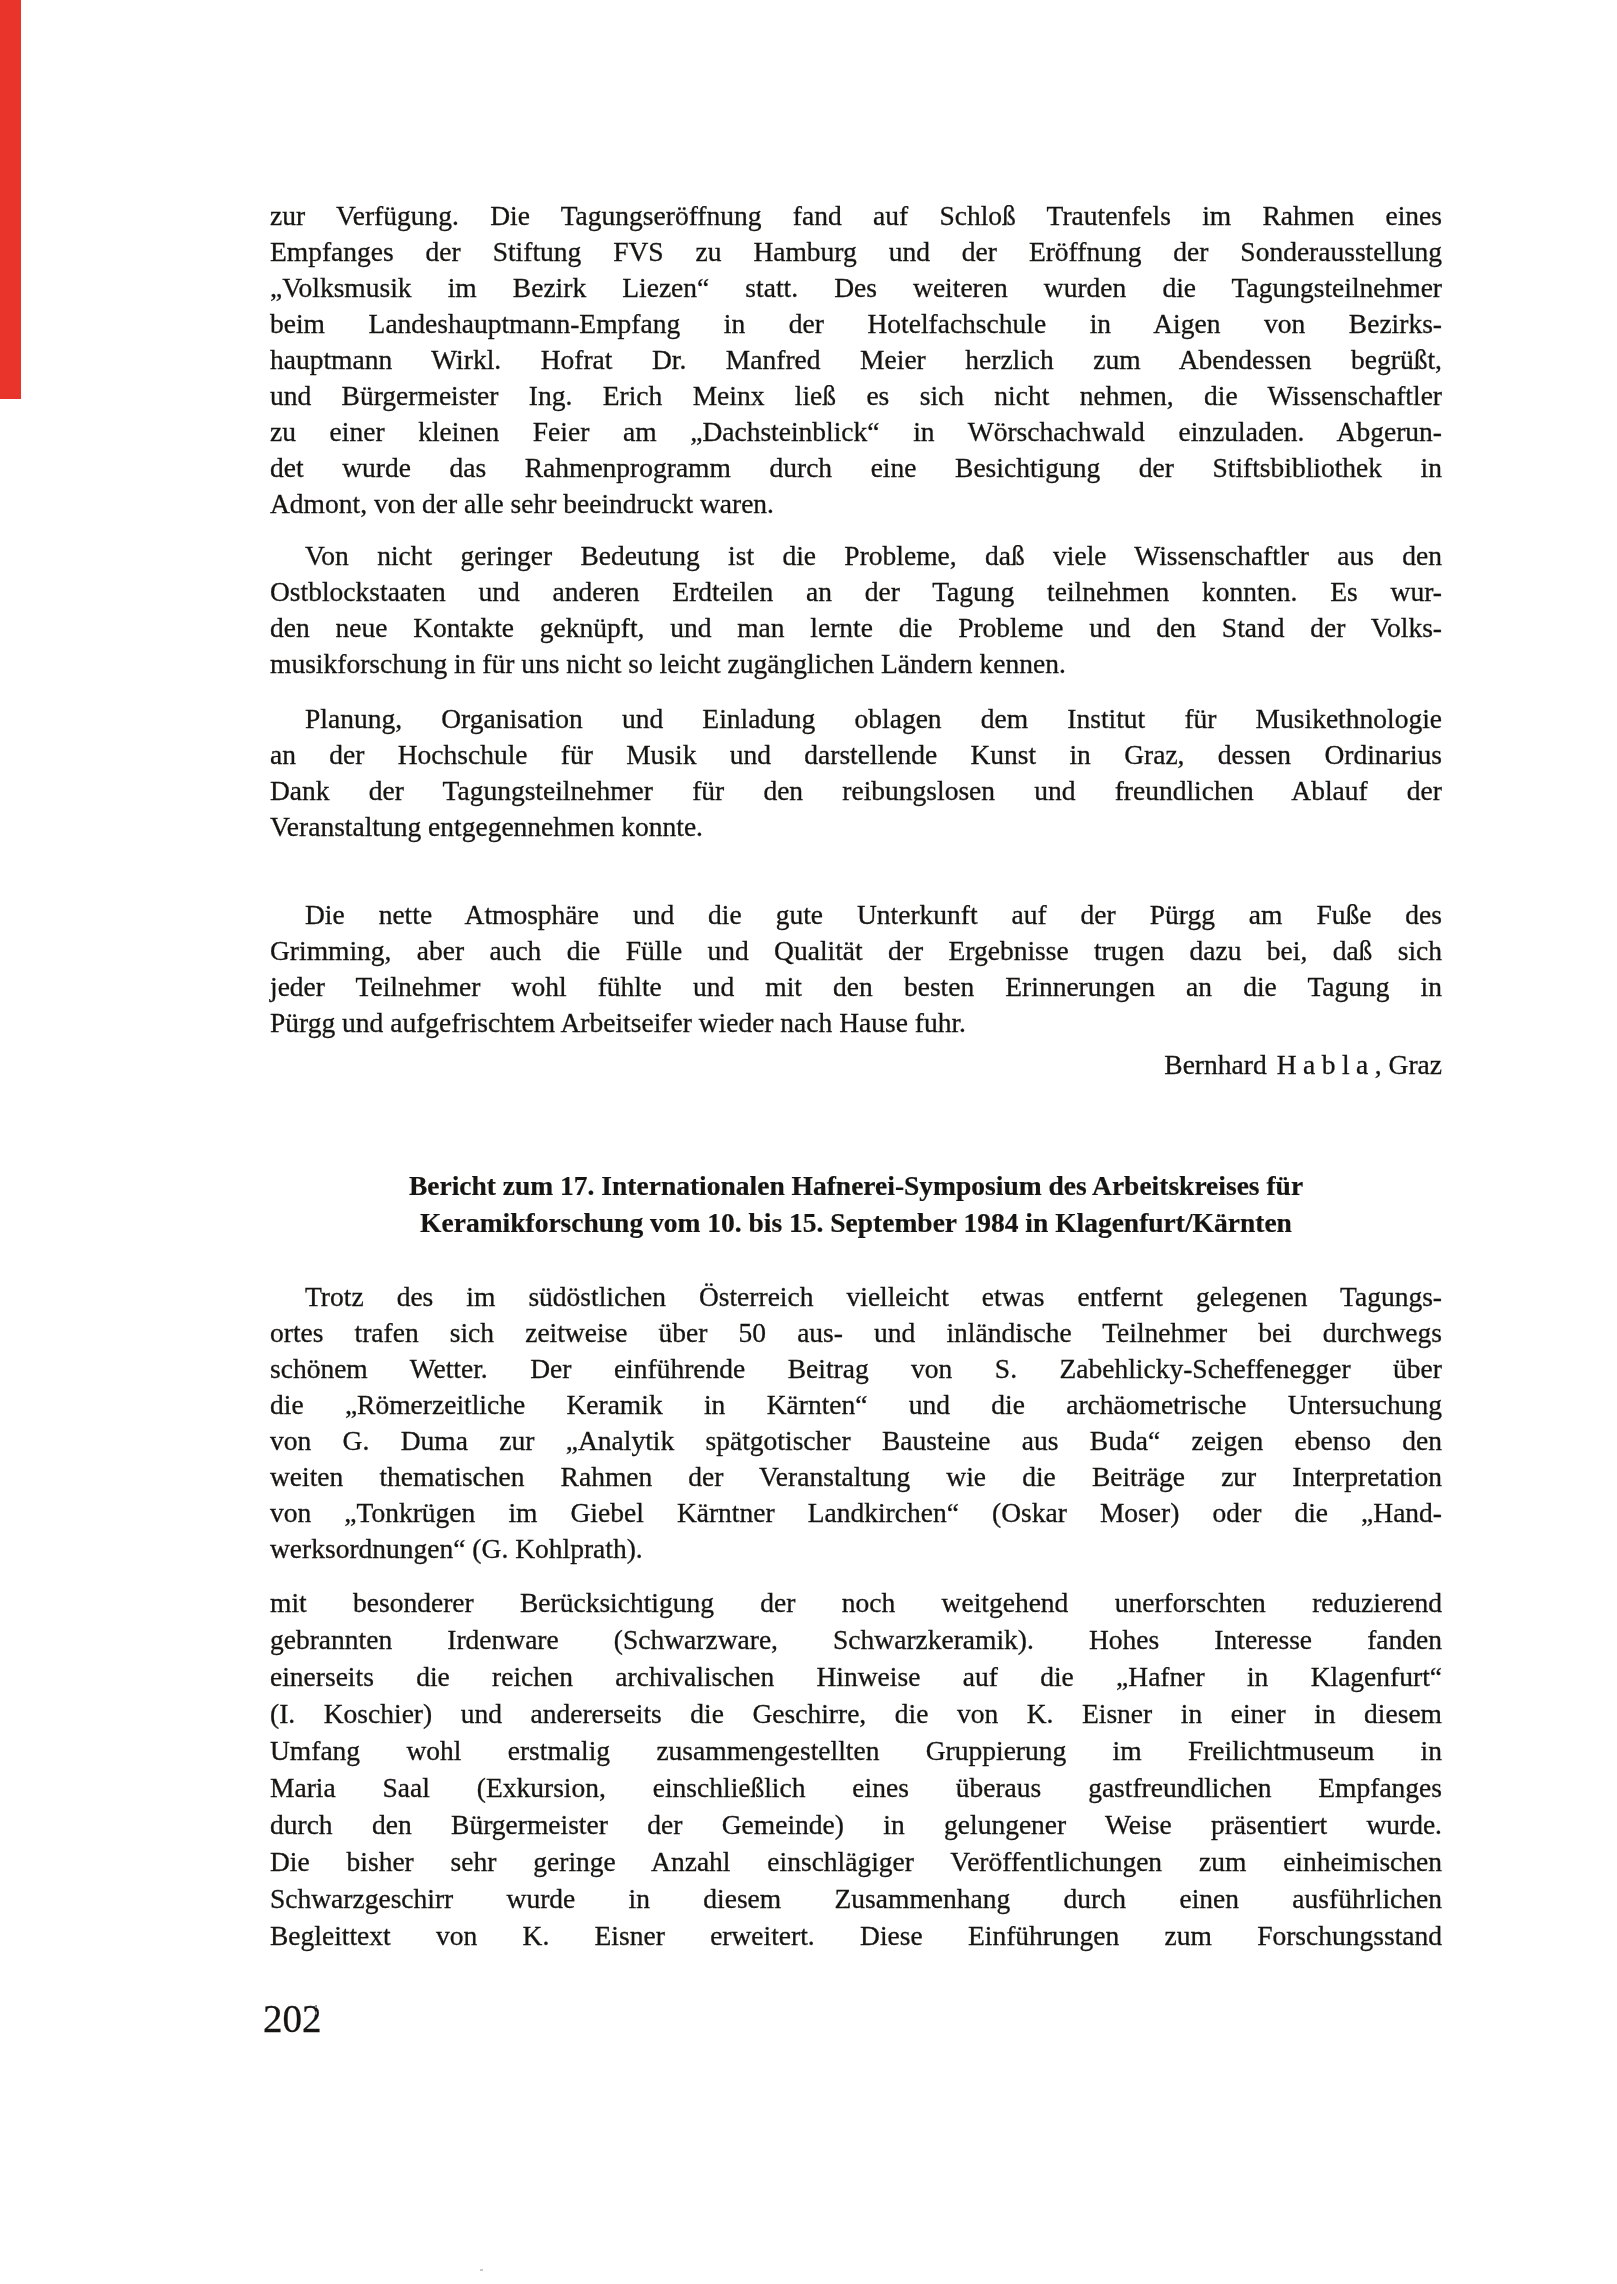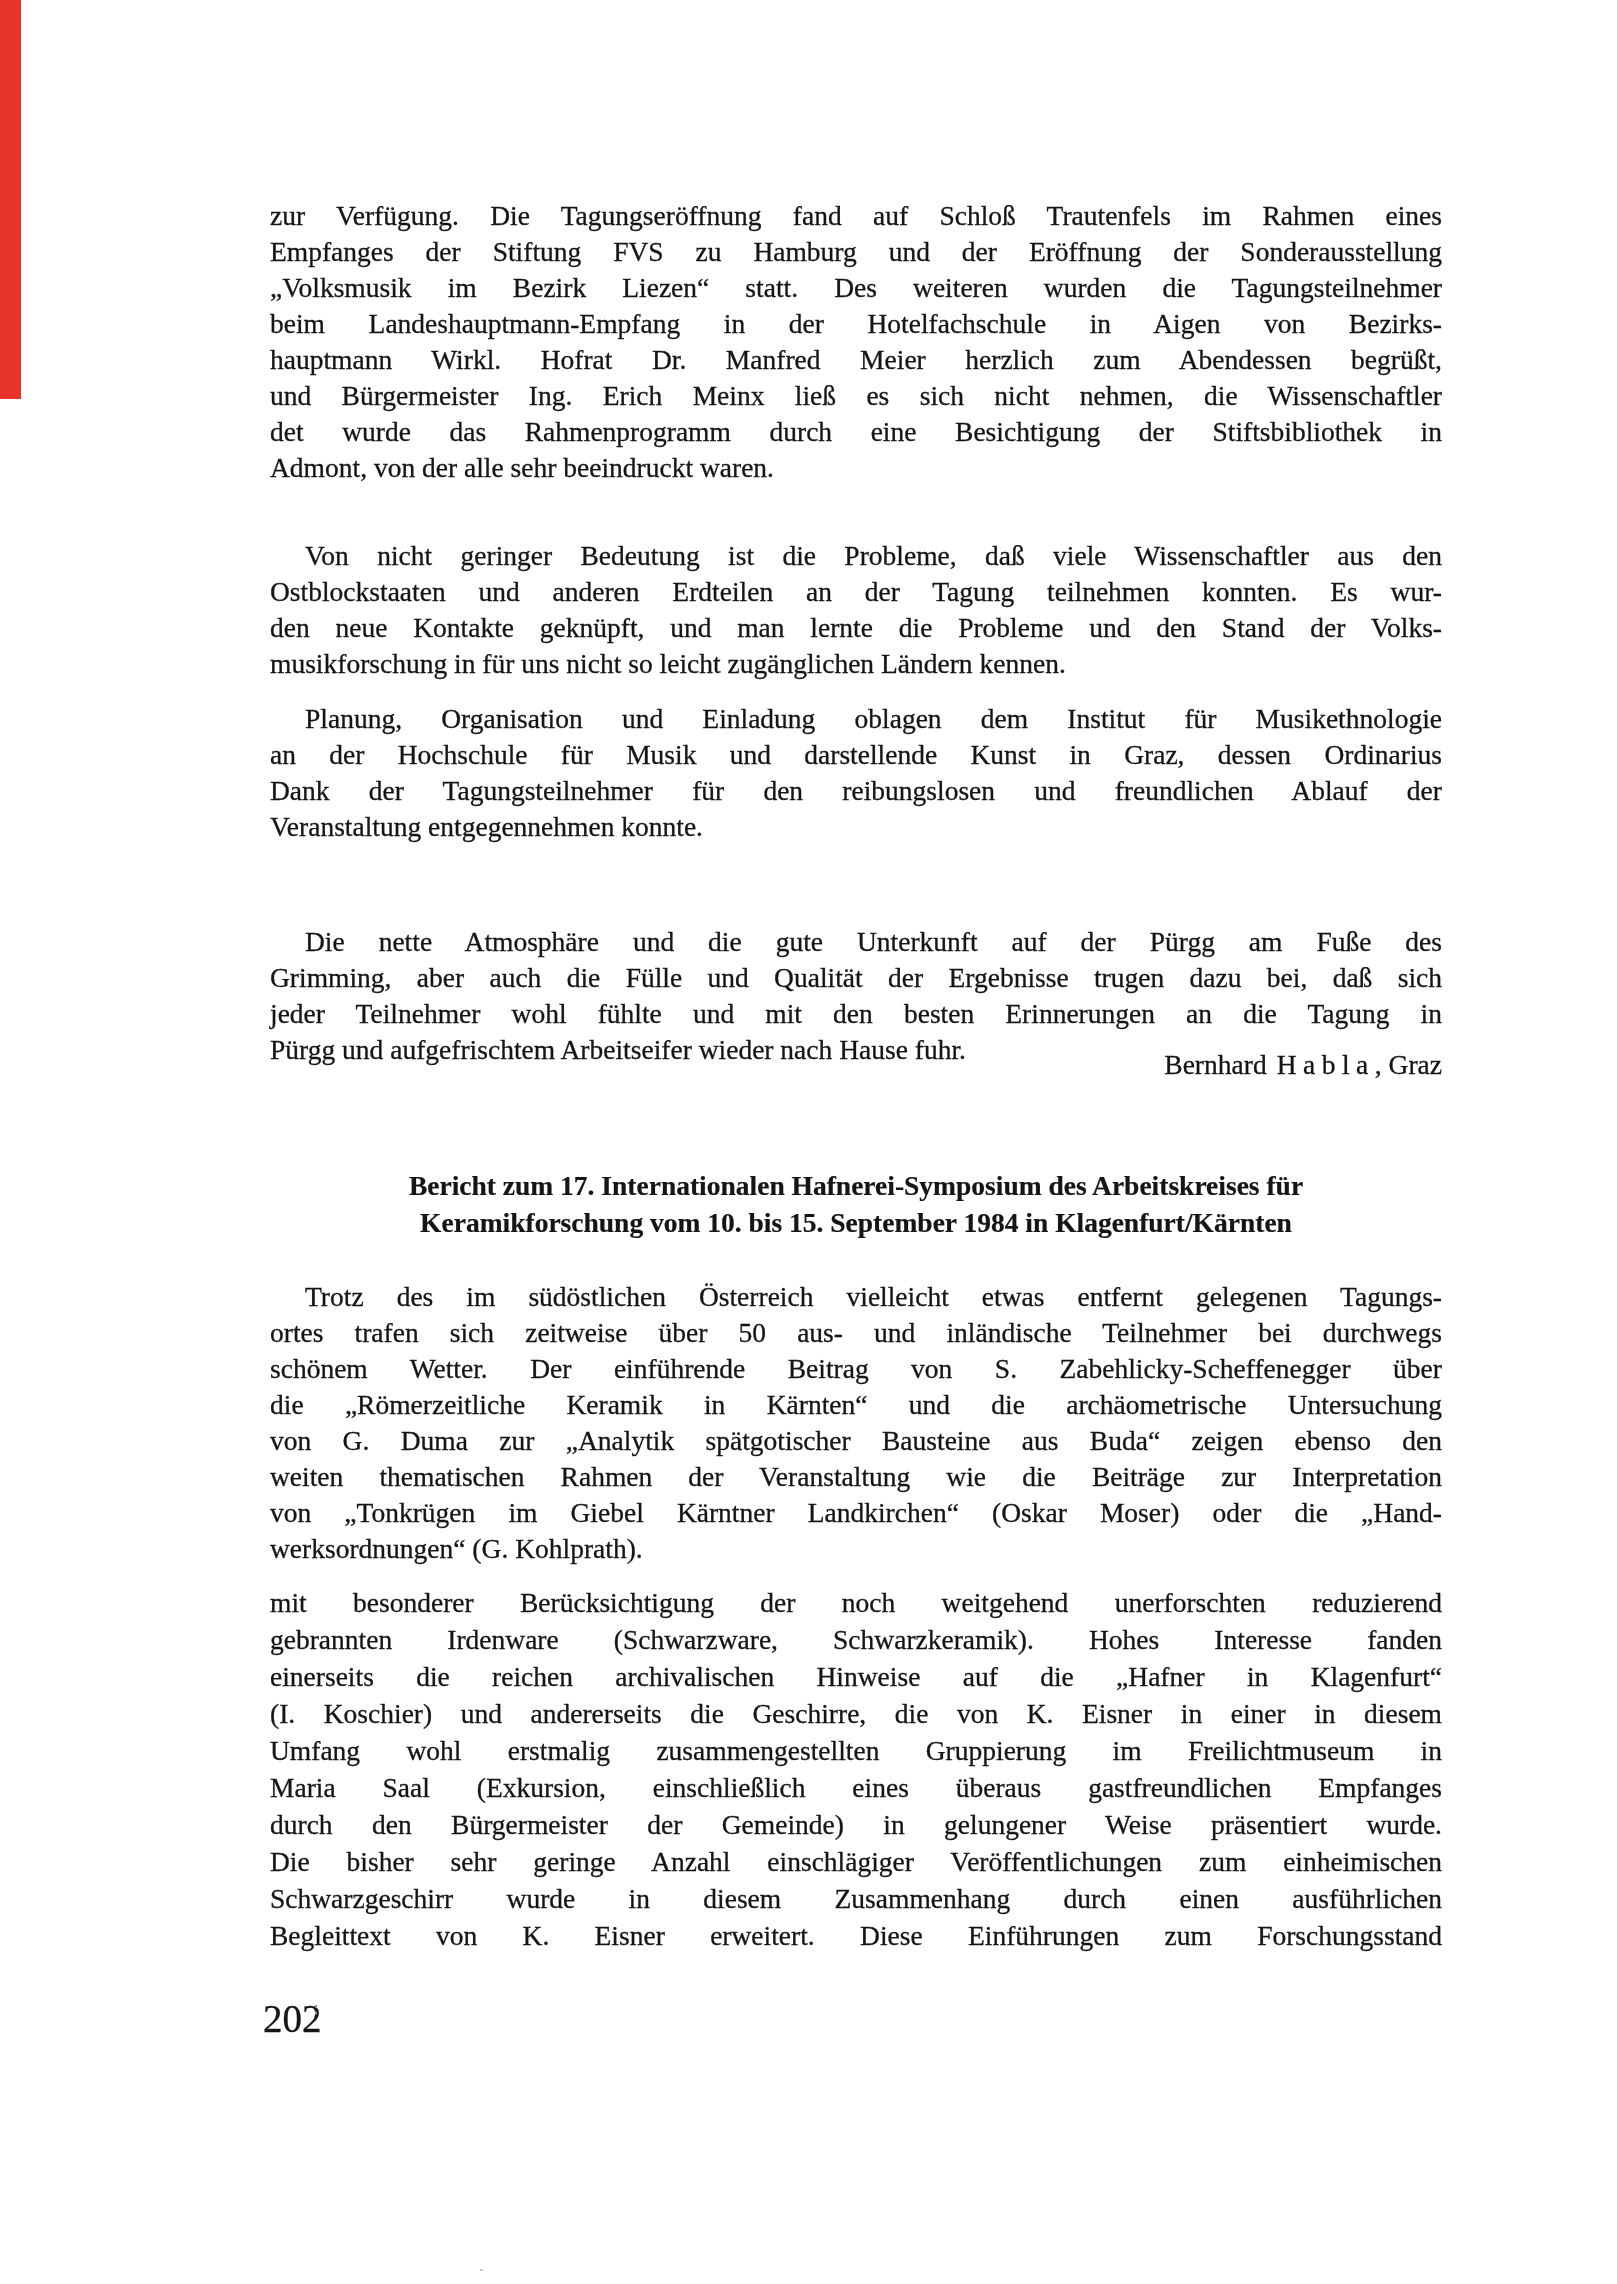--- a/index.html
+++ b/index.html
@@ -52,40 +52,41 @@
     box-shadow:0 6.5px 0 #9a9a9a;
   }
   .speck-dot {
     position:absolute; left:480px; top:2269px;
     width:3.2px; height:2.4px; background:#c9c9c9;
   }
   
   #p1 { top:198px; }
   #p2 { top:538px; }
   #p3 { top:701px; }
-  #p4 { top:897px;margin-top:27px; }
+  #p4 { top:897px; }
   #sig { top:1047px; }
   #h1 { top:1167px; }
   #p5 { top:1279px; }
   #p6 { top:1584px; }
 </style>
 </head>
 <body>
 
 <div class="red-bar" style="background: rgb(232, 52, 42);"></div>
 
 <div class="text-block">
 
   <div class="para" id="p1">
     <div class="jline">zur Verfügung. Die Tagungseröffnung fand auf Schloß Trautenfels im Rahmen eines</div>
     <div class="jline">Empfanges der Stiftung FVS zu Hamburg und der Eröffnung der Sonderausstellung</div>
     <div class="jline">„Volksmusik im Bezirk Liezen“ statt. Des weiteren wurden die Tagungsteilnehmer</div>
     <div class="jline">beim Landeshauptmann-Empfang in der Hotelfachschule in Aigen von Bezirks-</div>
     <div class="jline">hauptmann Wirkl. Hofrat Dr. Manfred Meier herzlich zum Abendessen begrüßt,</div>
     <div class="jline">und Bürgermeister Ing. Erich Meinx ließ es sich nicht nehmen, die Wissenschaftler</div>
+    <div class="jline">zu einer kleinen Feier am „Dachsteinblick“ in Wörschachwald einzuladen. Abgerun-</div>
     <div class="jline">det wurde das Rahmenprogramm durch eine Besichtigung der Stiftsbibliothek in</div>
     <div class="plain">Admont, von der alle sehr beeindruckt waren.</div>
   </div>
 
   <div class="para" id="p2">
     <div class="jline ind">Von nicht geringer Bedeutung ist die Probleme, daß viele Wissenschaftler aus den</div>
     <div class="jline">Ostblockstaaten und anderen Erdteilen an der Tagung teilnehmen konnten. Es wur-</div>
     <div class="jline">den neue Kontakte geknüpft, und man lernte die Probleme und den Stand der Volks-</div>
     <div class="plain">musikforschung in für uns nicht so leicht zugänglichen Ländern kennen.</div>
   </div>

